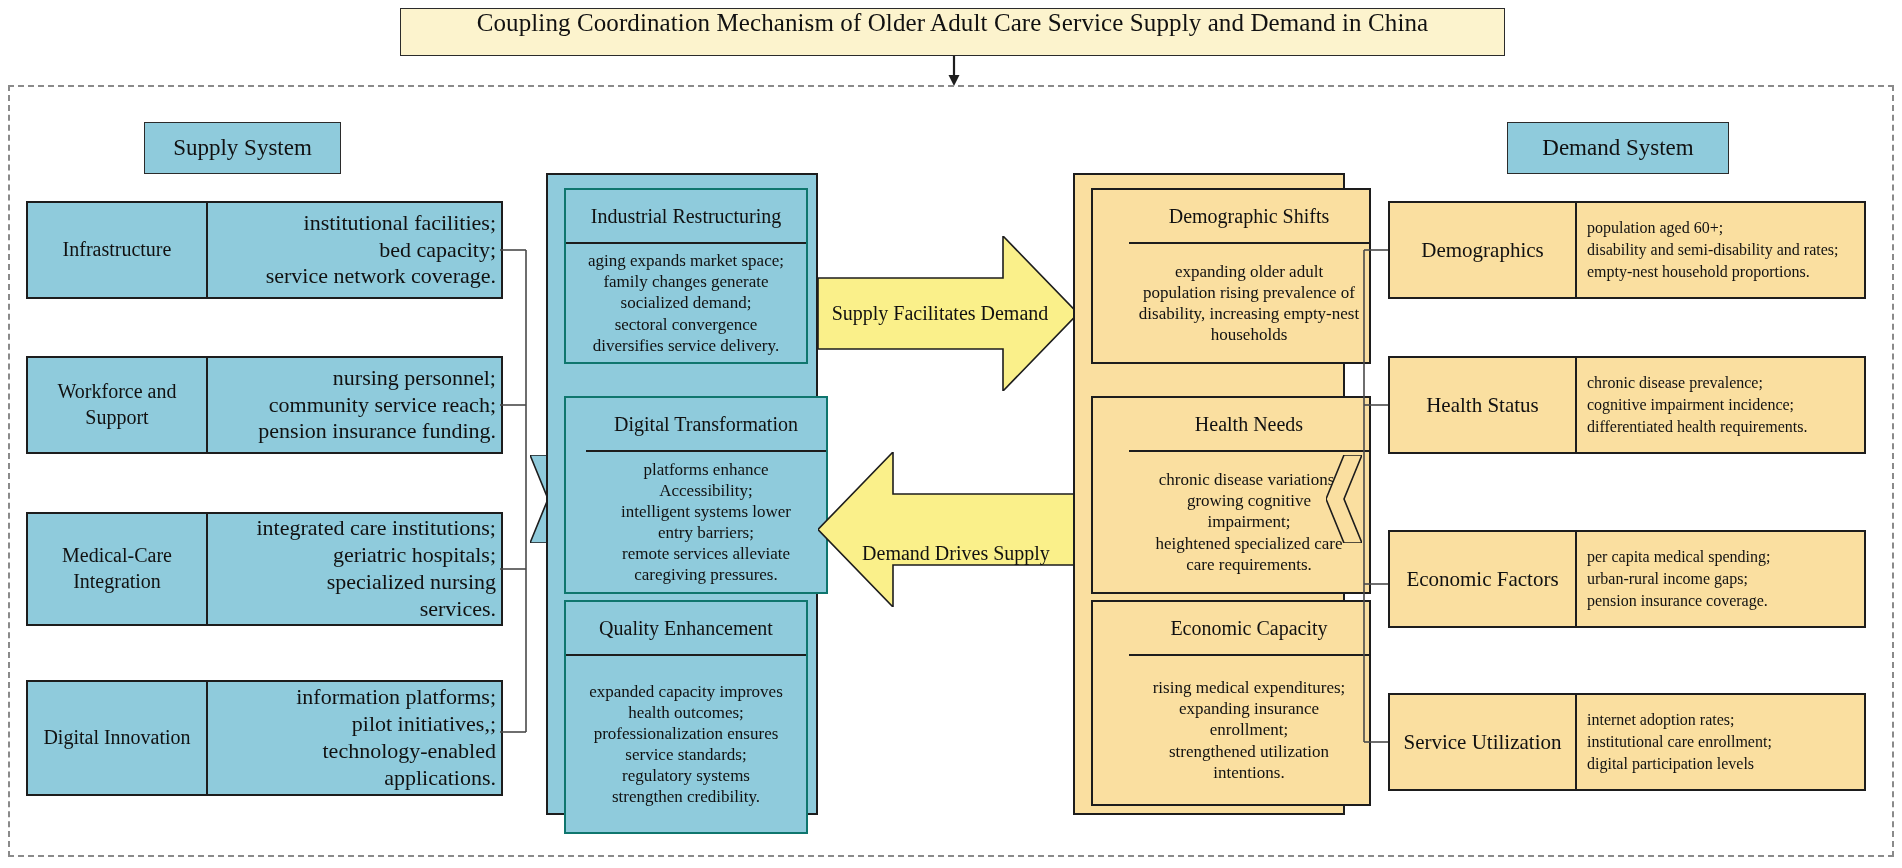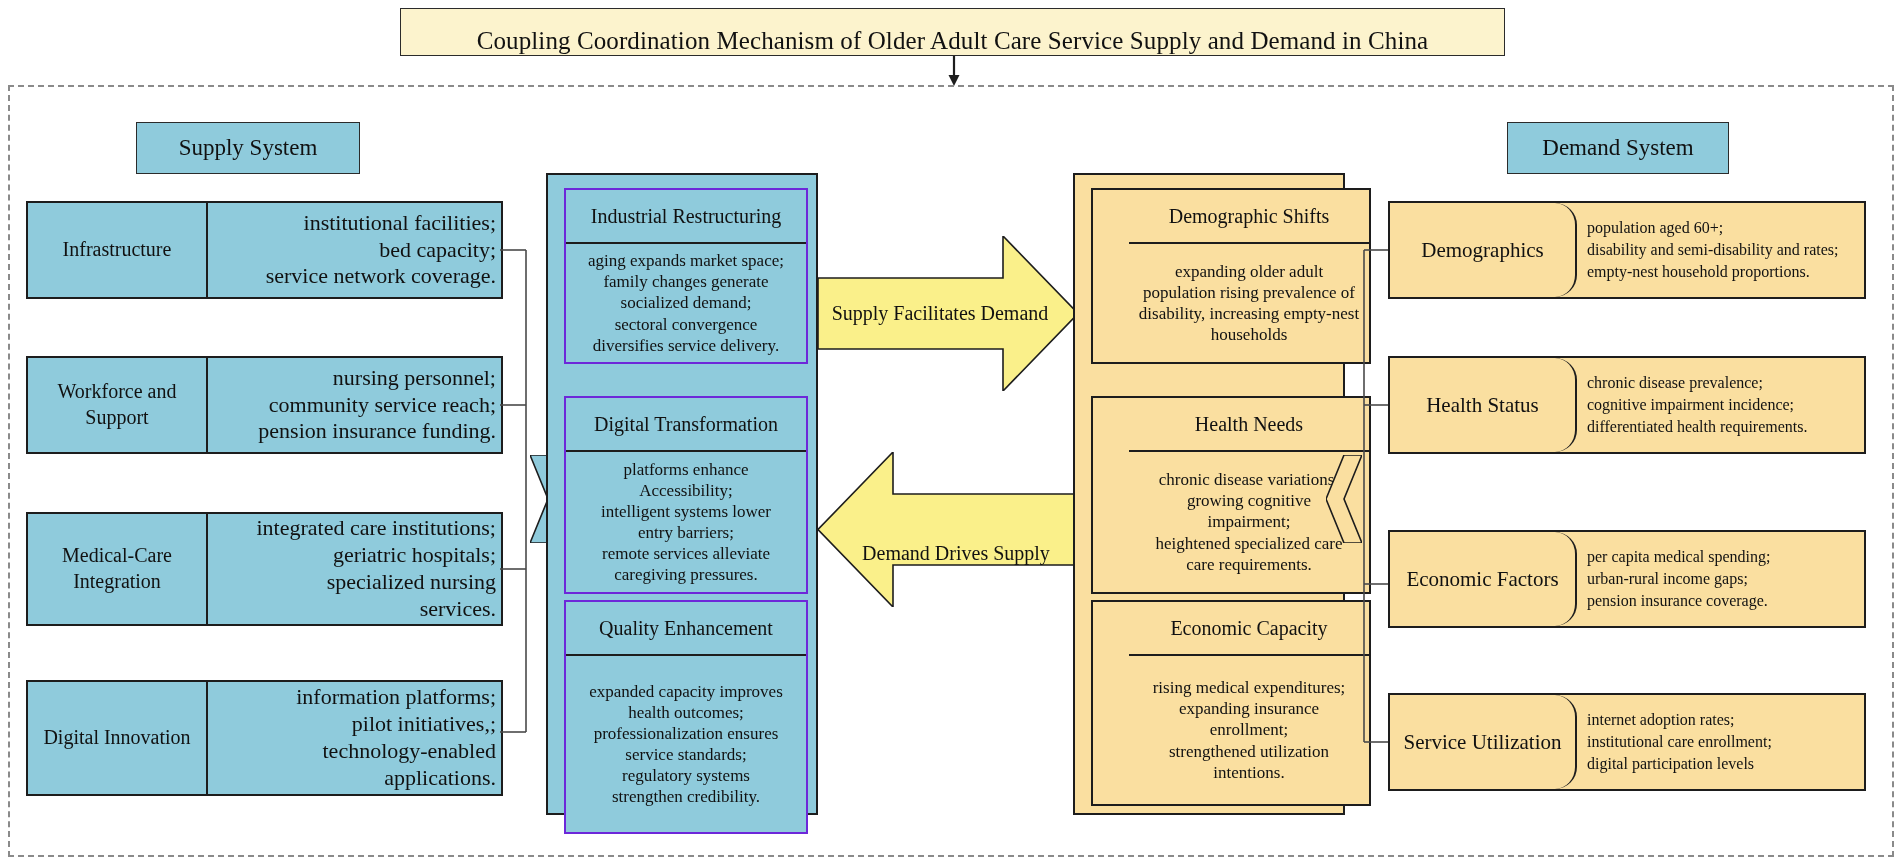--- a/index.html
+++ b/index.html
@@ -7,40 +7,40 @@
     width:1902px;height:868px;position:relative;overflow:hidden;
     font-family:"Liberation Serif","DejaVu Serif",serif;
     color:#111111;
   }
   .abs{position:absolute;box-sizing:border-box;}
 
   
   #title-box{
     left:400px;top:8px;width:1105px;height:48px;
     background:#fcf3cd;border:1.5px solid #2b2b2b;
-    display:flex;align-items:flex-end;justify-content:center;
+    display:flex;align-items:flex-start;justify-content:center;
     font-size:25px;letter-spacing:.1px;
   }
 
   
   #outer-frame{
     left:8px;top:85px;width:1886px;height:772px;
     border:2px dashed #8a8a8a;background:transparent;
   }
 
   
   #title-arrow{left:947px;top:56px;width:14px;height:30px;}
 
   
   .sys-pill{
     background:#8fcbdc;border:1.5px solid #2b2b2b;
     display:flex;align-items:center;justify-content:center;
     font-size:23px;
   }
-  #supply-pill{left:136px;top:122px;width:224px;height:52px;}
+  #supply-pill{left:144px;top:122px;width:197px;height:52px;}
   #demand-pill{left:1507px;top:122px;width:222px;height:52px;}
 
   
   .sc-row{
     border:2px solid #1d1d1d;background:#8fcbdc;display:flex;
   }
   .sc-key{
     width:180px;display:flex;align-items:center;justify-content:center;
     text-align:center;font-size:20px;line-height:1.28;padding:2px 15px;
     box-sizing:border-box;border-right:2px solid #1d1d1d;
@@ -56,33 +56,33 @@
   #sc3{left:26px;top:680px;width:477px;height:116px;}
 
   
   #left-bracket{left:500px;top:246px;width:50px;height:510px;}
 
   
   #center-panel{
     left:546px;top:173px;width:272px;height:642px;
     background:#8fcbdc;border:2px solid #1d1d1d;
   }
-  .cc-card{position:absolute;left:16px;width:240px;border:2px solid #6d28d9;background:#8fcbdc;}
+  .cc-card{position:absolute;left:16px;width:240px;border:2px solid #0f766e;background:#8fcbdc;}
   .cc-head{
     height:52px;display:flex;align-items:center;justify-content:center;
     font-size:20px;border-bottom:2px solid #1d1d1d;text-align:center;
   }
   .cc-body{
     display:flex;flex-direction:column;align-items:center;justify-content:center;
     text-align:center;font-size:17px;line-height:1.24;padding:6px 6px;
     box-sizing:border-box;
   }
   #cc0{top:13px;}
   #cc0 .cc-body{height:118px;}
-  #cc1{top:221px;}
+  #cc1{top:221px;padding-left:20px;}
   #cc1 .cc-body{height:140px;}
   #cc2{top:425px;}
   #cc2 .cc-body{height:176px;}
 
   
   #demand-panel{
     left:1073px;top:173px;width:272px;height:642px;
     background:#fadfa0;border:2px solid #1d1d1d;
   }
   .dc-card{position:absolute;left:16px;width:240px;border:2px solid #1d1d1d;background:#fadfa0;padding-left:36px;}
@@ -100,21 +100,21 @@
   #dc1{top:221px;}
   #dc1 .dc-body{height:140px;}
   #dc2{top:425px;}
   #dc2 .dc-body{height:148px;}
 
   
   .dr-row{border:2px solid #1d1d1d;background:#fadfa0;display:flex;}
   .dr-key{
     width:187px;display:flex;align-items:center;justify-content:center;
     text-align:center;font-size:21px;line-height:1.25;padding:2px 4px;
-    box-sizing:border-box;border-right:2px solid #1d1d1d;border-radius:22px;
+    box-sizing:border-box;border-right:2px solid #1d1d1d;
   }
   .dr-val{
     flex:1;display:flex;flex-direction:column;justify-content:center;
     text-align:left;font-size:16px;line-height:1.38;padding:4px 10px;
     box-sizing:border-box;
   }
   #dr0{left:1388px;top:201px;width:478px;height:98px;}
   #dr1{left:1388px;top:356px;width:478px;height:98px;}
   #dr2{left:1388px;top:530px;width:478px;height:98px;}
   #dr3{left:1388px;top:693px;width:478px;height:98px;}

